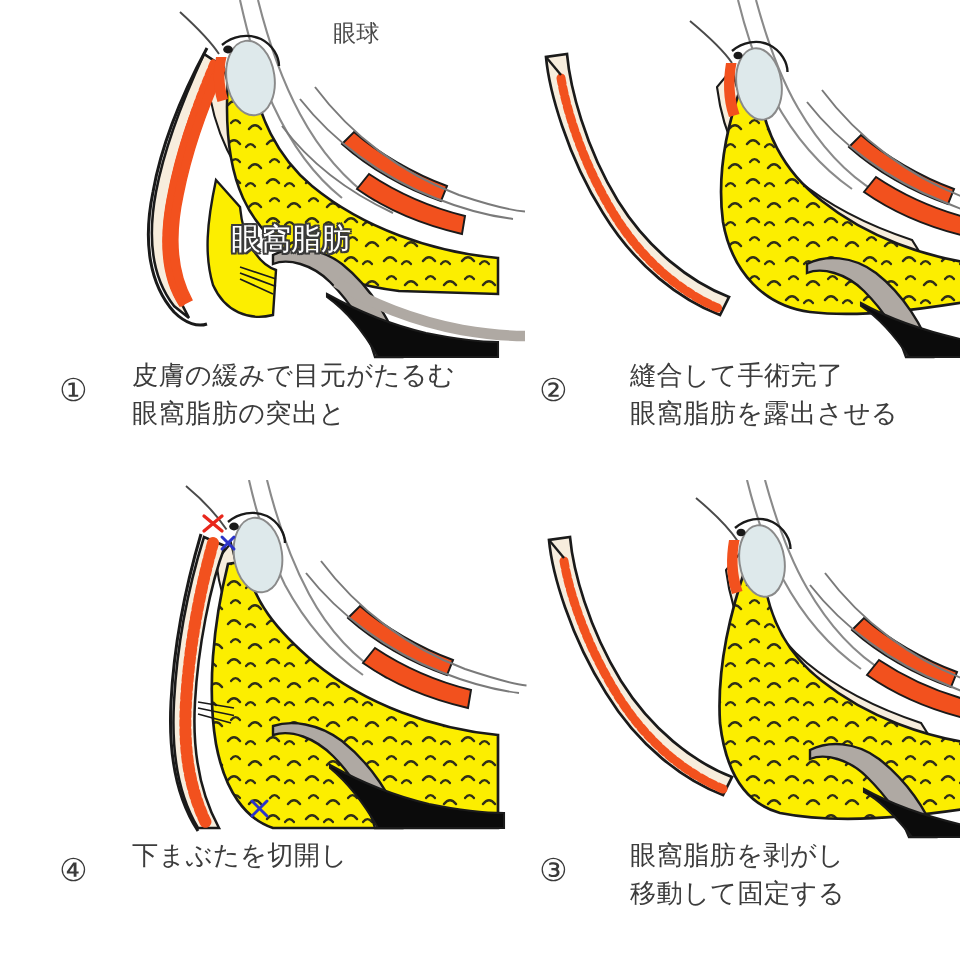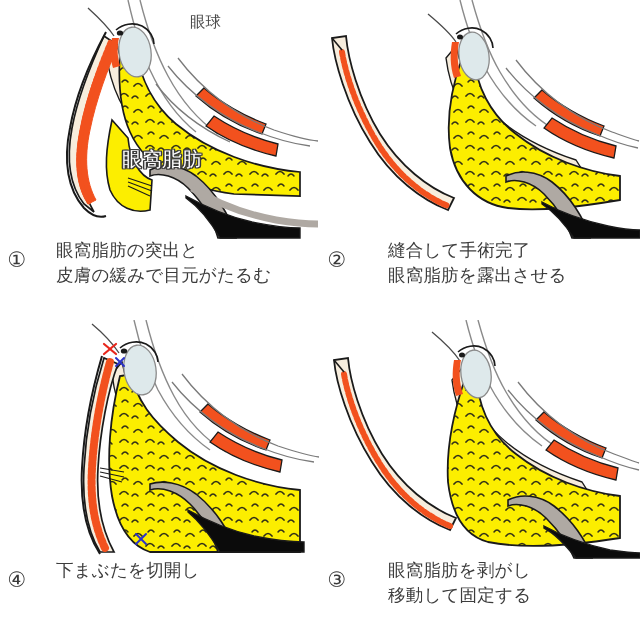--- a/index.html
+++ b/index.html
@@ -12,20 +12,21 @@
     height: 640px;
     font-family: "Liberation Sans", "DejaVu Sans", sans-serif;
     overflow: hidden;
     position: relative;
   }
   #figure-root {
     position: relative;
     width: 568px;
     height: 640px;
     background: #ffffff;
+    margin-left: 32px;
   }
   .panel {
     position: absolute;
     width: 320px;
     height: 320px;
   }
   .panel-art {
     position: absolute;
     left: 0;
     top: 0;
@@ -166,22 +167,22 @@
           <path d="M128 182 L152 191"></path>
           <path d="M128 186 L150 196"></path>
         </g>
       </svg>
       <span class="anat-label" style="left:190px; top:12px;">眼球</span>
       <span class="anat-label outlined" style="left:122px; top:146px;">眼窩脂肪</span>
     </div>
     <div class="caption">
       <span class="caption-number">①</span>
       <span class="caption-text">
+        <span class="line">皮膚の緩みで目元がたるむ</span>
         <span class="line">眼窩脂肪の突出と</span>
-        <span class="line">皮膚の緩みで目元がたるむ</span>
       </span>
     </div>
   </div>
 
   <div class="panel" id="panel-2">
     <div class="panel-art">
       <svg viewBox="0 0 320 240" xmlns="http://www.w3.org/2000/svg">
         <defs>
           <pattern id="fatTex2" width="26" height="26" patternUnits="userSpaceOnUse">
             <path d="M4 8 q4 -5 8 0" stroke="#1A1A1A" stroke-width="1.7" fill="none" stroke-linecap="round"></path>

